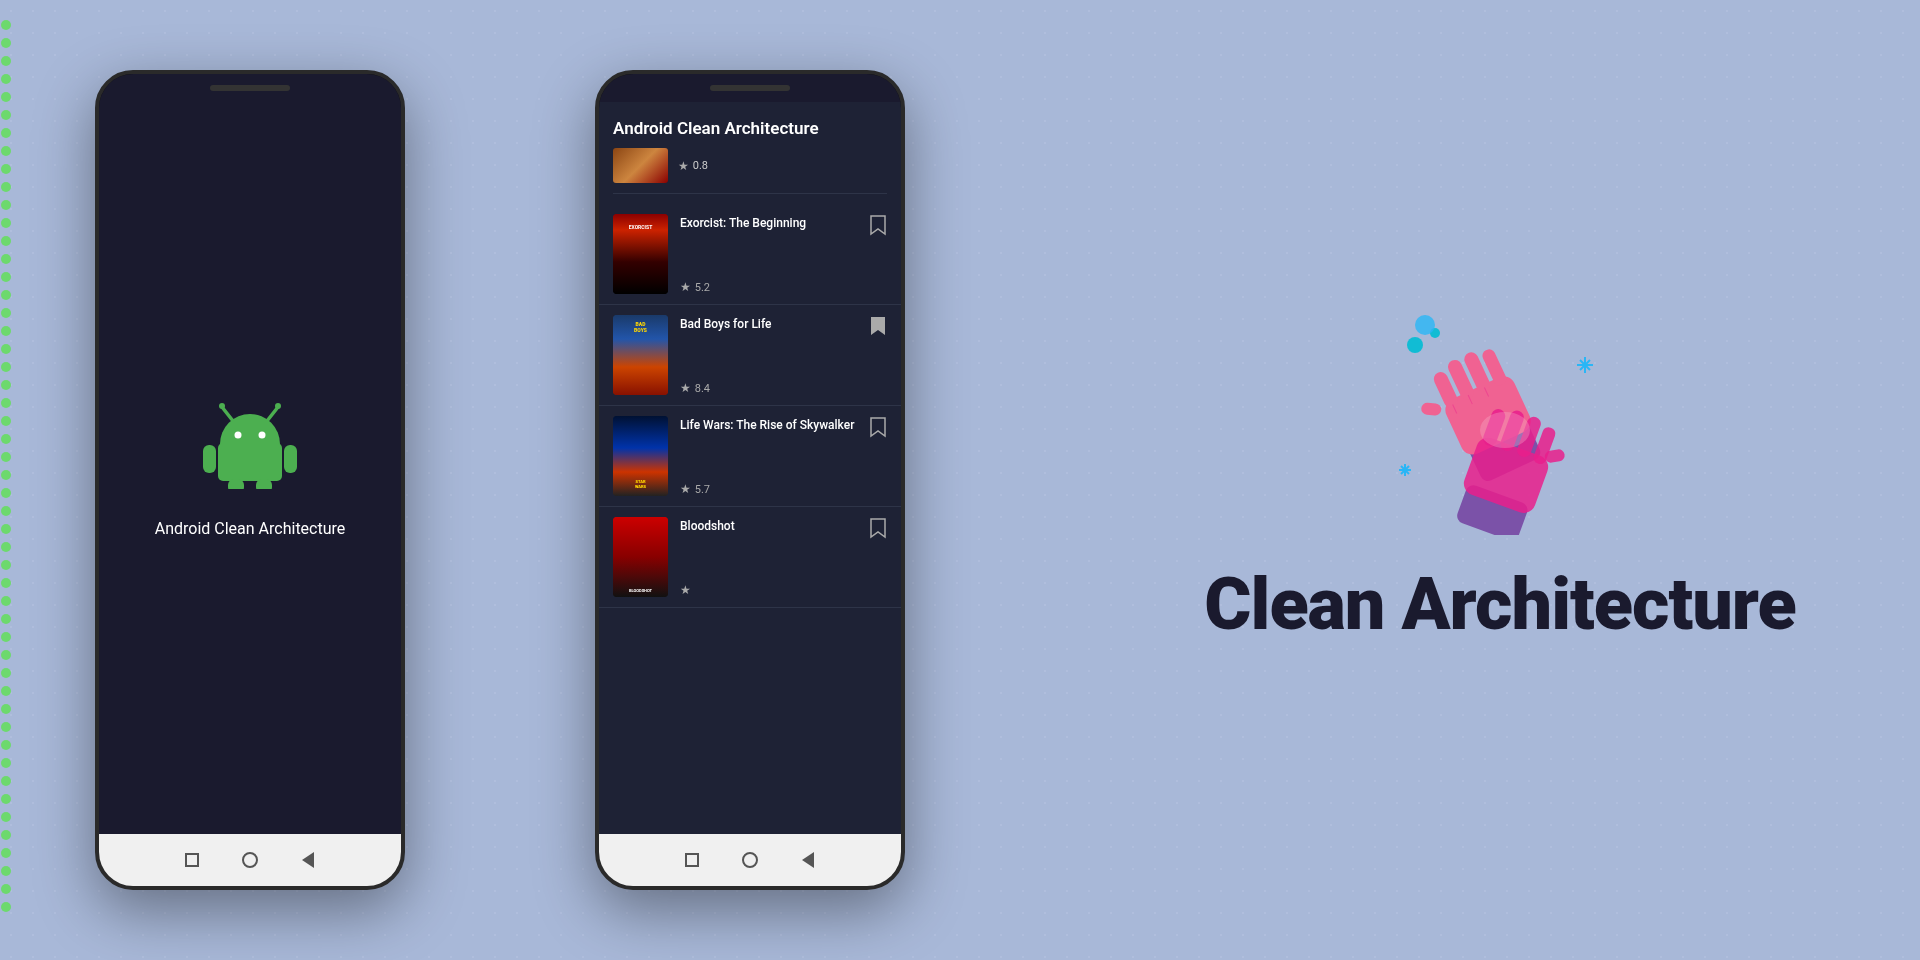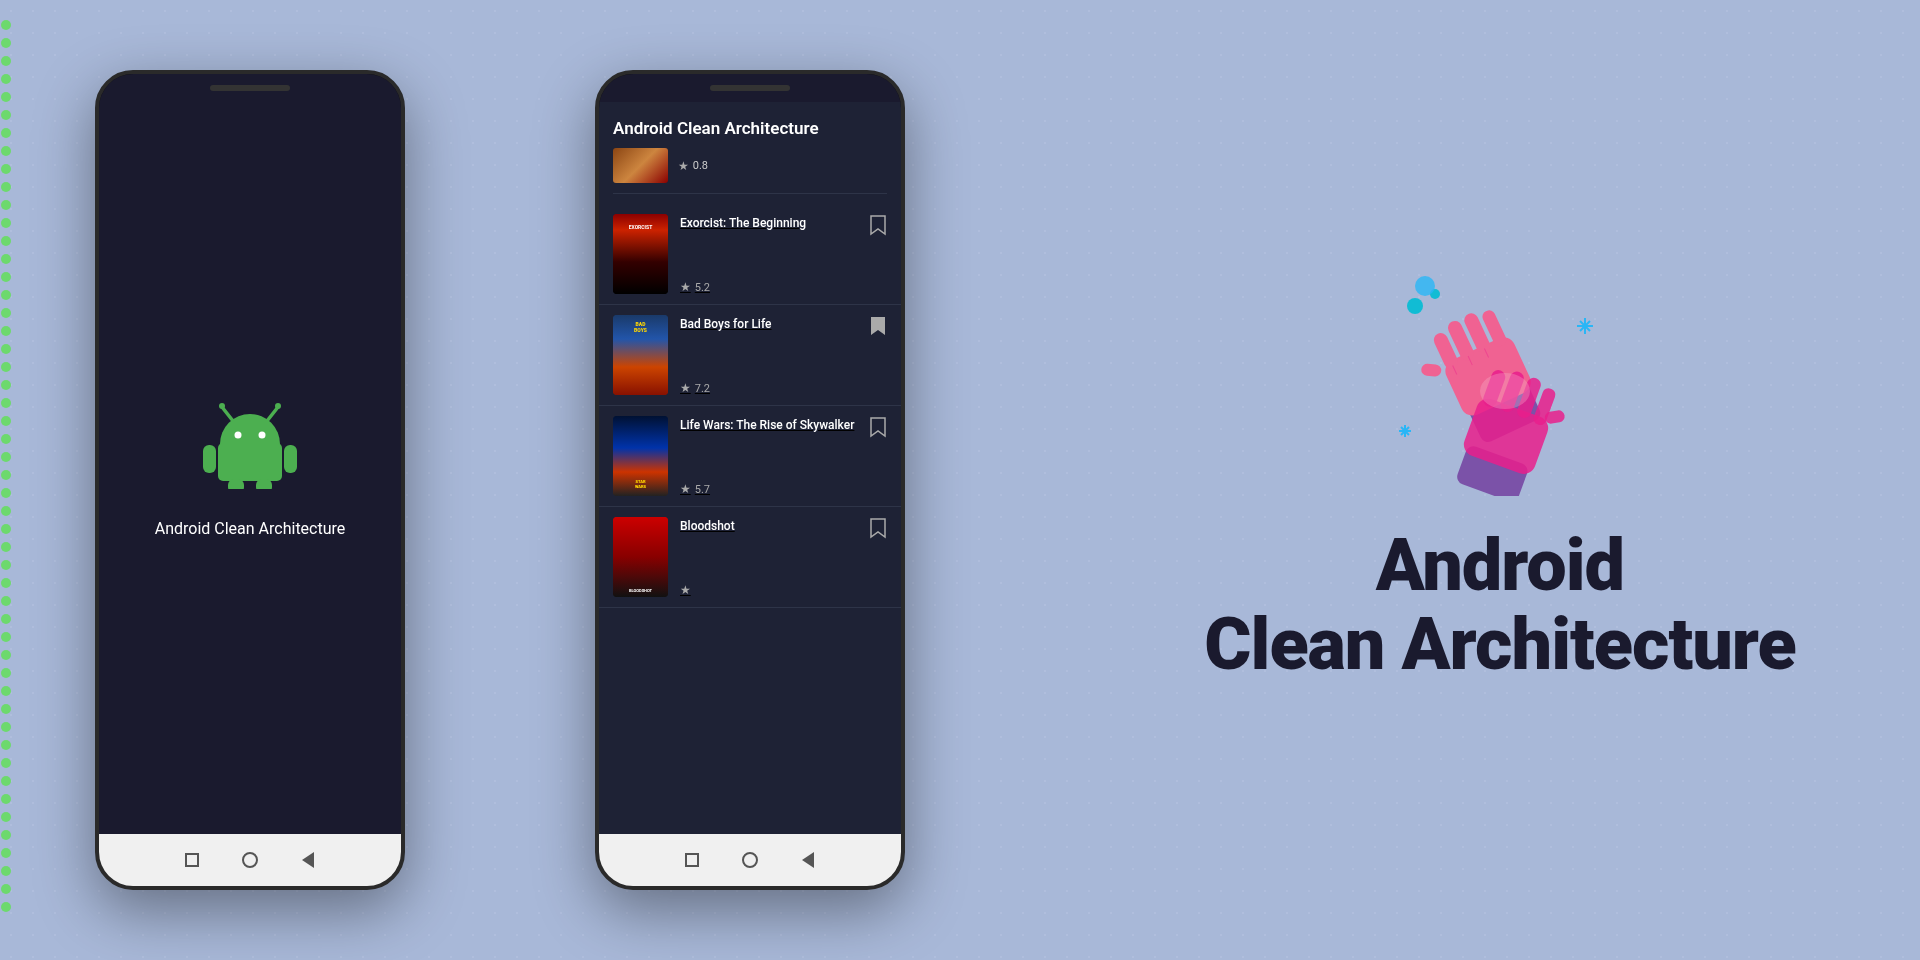--- a/index.html
+++ b/index.html
@@ -185,21 +185,20 @@
       display: flex;
       align-items: center;
       gap: 4px;
       color: #ccc;
       font-size: 11px;
     }
 
     .movie-list {
       flex: 1;
       overflow: hidden;
-      text-decoration: underline;
     }
 
     .movie-item {
       display: flex;
       align-items: flex-start;
       padding: 10px 14px;
       border-bottom: 1px solid #2e3448;
       gap: 12px;
     }
 
@@ -419,21 +418,21 @@
 
           <div class="movie-item">
             <div class="movie-poster poster-badboys">
               <div style="position:absolute;top:0;left:0;right:0;bottom:0;background:linear-gradient(180deg,#1a3a6a 0%,#2255aa 30%,#cc4400 65%,#881100 100%);"></div>
               <div style="position:absolute;top:6px;left:2px;right:2px;text-align:center;color:#ffd700;font-size:5px;font-weight:900;text-transform:uppercase;line-height:1.2;">BAD<br>BOYS</div>
             </div>
             <div class="movie-info">
               <span class="movie-title-text">Bad Boys for Life</span>
               <div class="movie-rating-row">
                 <span class="star">★</span>
-                <span>7.2</span>
+                <span>8.4</span>
               </div>
             </div>
             <div class="bookmark-icon">
               <svg width="18" height="22" viewBox="0 0 18 22" fill="#aaa">
                 <path d="M2 2h14v18l-7-5-7 5V2z"></path>
               </svg>
             </div>
           </div>
 
           <div class="movie-item">
@@ -599,17 +598,16 @@
           <rect x="62" y="10" width="13" height="38" rx="6" fill="#e91e8c" opacity="0.85"></rect>
 
           <rect x="70" y="35" width="20" height="12" rx="6" fill="#e91e8c" opacity="0.85" transform="rotate(-30, 70, 35)"></rect>
         </g>
 
         <ellipse cx="145" cy="115" rx="25" ry="18" fill="#f8bbd0" opacity="0.3"></ellipse>
       </svg>
     </div>
 
     <div style="text-align:center;">
-      <div class="big-title">Android</div>
       <div class="big-title">Clean  Architecture</div>
     </div>
   </div>
 </div>
 
 </body></html>

